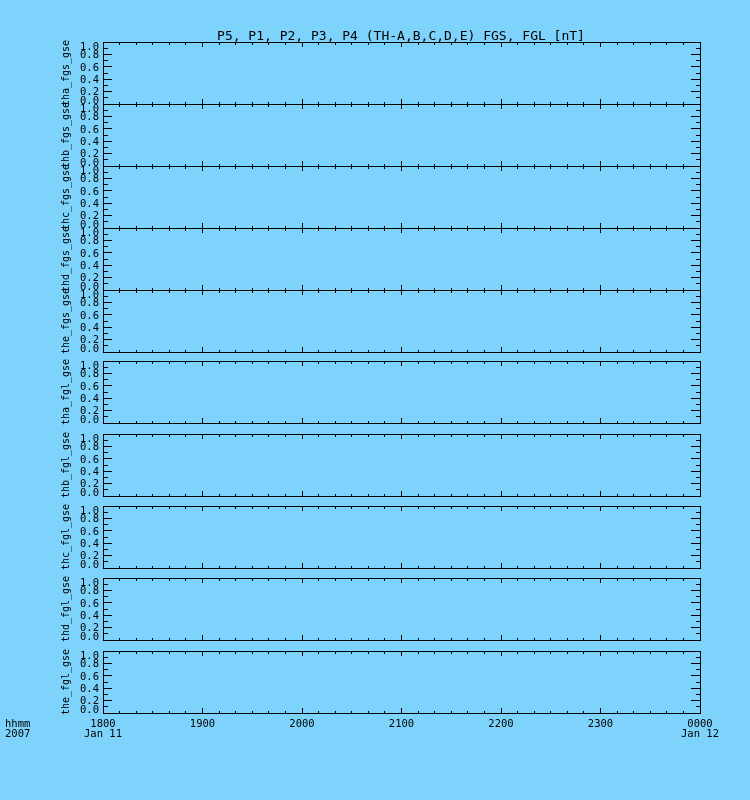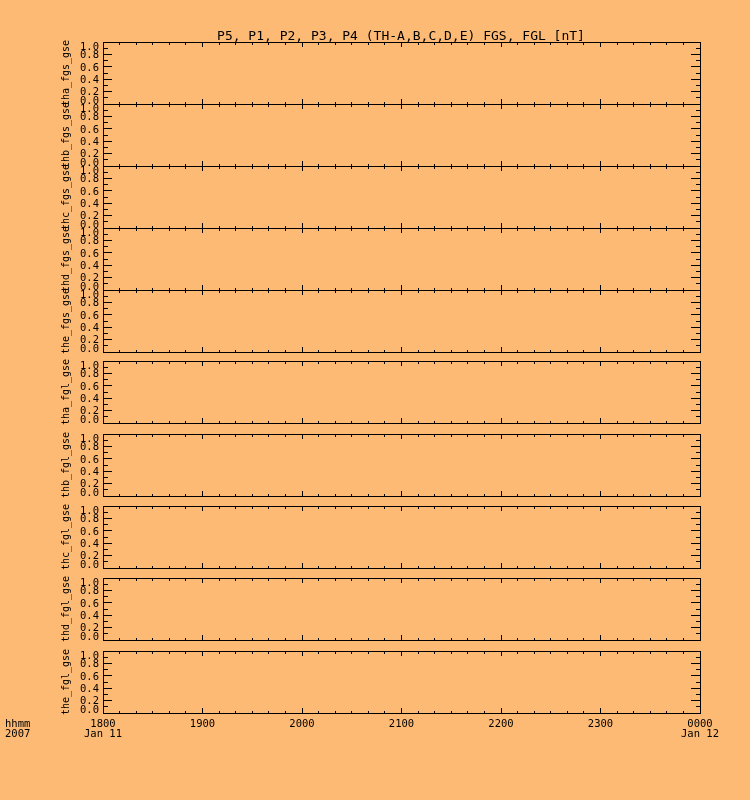--- a/index.html
+++ b/index.html
@@ -1,19 +1,19 @@
 <!DOCTYPE html>
 <html><head>
 <meta charset="utf-8">
 <style>
   html,body{margin:0;padding:0;background:#ffffff;}
   .canvas{
     position:relative;
     width:750px;height:800px;
-    background:#fdba74;
+    background:#7dd3fc;
     font-family:"DejaVu Sans Mono","Liberation Mono",monospace;
     overflow:hidden;
     text-align:center;
   }
   svg text{
     fill:#000000;
     font-family:"DejaVu Sans Mono","Liberation Mono",monospace;
   }
   .t-title{font-size:13px;}
   .t-tick{font-size:10.5px;}

